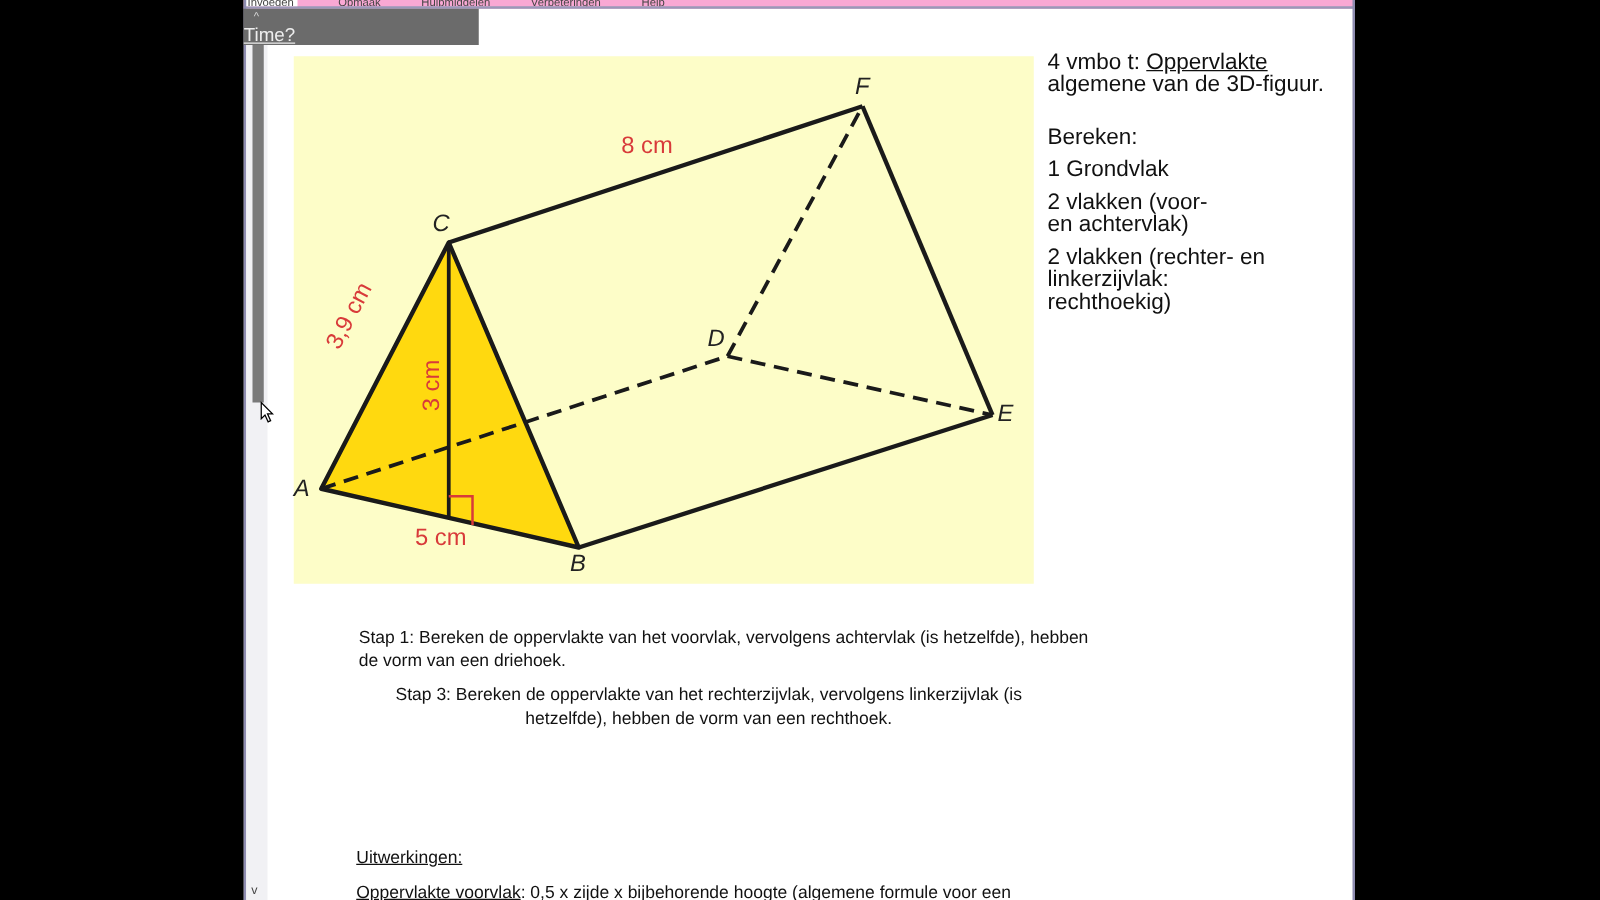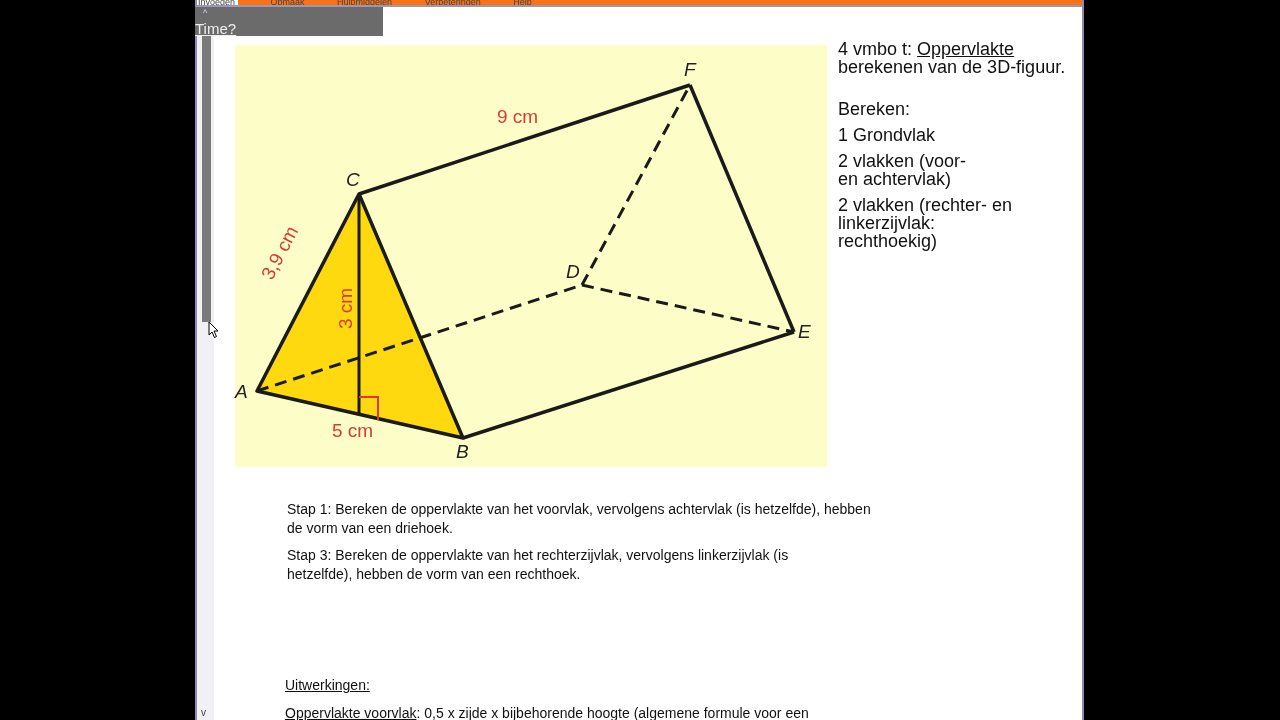--- a/index.html
+++ b/index.html
@@ -7,21 +7,21 @@
     width:1280px; height:720px; overflow:hidden;
     background:#000; position:relative;
     font-family:"Liberation Sans", sans-serif;
   }
   .window {
     position:absolute; left:195px; top:0; width:889px; height:720px;
     background:#ffffff; overflow:hidden;
   }
   .menu-strip {
     position:absolute; left:0; top:0; width:889px; height:5px;
-    background:#f97316; border-bottom:2px solid #9a98b8;
+    background:#f9a8d4; border-bottom:2px solid #9a98b8;
     font-size:9px; color:#444; line-height:4px; white-space:nowrap; overflow:hidden;
   }
   .menu-strip span { margin-right:30px; }
   .menu-strip .active { background:#fff; padding:0 3px; }
   .right-border {
     position:absolute; left:1082px; top:0; width:2px; height:720px; background:#8e8cb0;
   }
   .left-border {
     position:absolute; left:195px; top:0; width:2px; height:720px; background:#8e8cb0;
   }
@@ -128,35 +128,35 @@
   <span class="fig-label" style="left:0px; top:336px;">A</span>
   <span class="fig-label" style="left:221px; top:396px;">B</span>
   <span class="fig-label" style="left:111px; top:124px;">C</span>
   <span class="fig-label" style="left:331px; top:216px;">D</span>
   <span class="fig-label" style="left:563px; top:276px;">E</span>
   <span class="fig-label" style="left:449px; top:14px;">F</span>
 
   <span class="dim-label" style="left:22px; top:228px; transform:rotate(-62deg); transform-origin:left top; display:inline-block; white-space:nowrap;">3,9 cm</span>
   <span class="dim-label" style="left:100px; top:284px; transform:rotate(-90deg); transform-origin:left top; display:inline-block; white-space:nowrap;">3 cm</span>
   <span class="dim-label" style="left:97px; top:375px; white-space:nowrap;">5 cm</span>
-  <span class="dim-label" style="left:262px; top:61px; white-space:nowrap;">9 cm</span>
+  <span class="dim-label" style="left:262px; top:61px; white-space:nowrap;">8 cm</span>
 </div>
 
 <div class="side-notes">
   <p class="head">
     <span>4 vmbo t: </span><span class="u">Oppervlakte</span><br>
-    <span>berekenen van de 3D-figuur.</span>
+    <span>algemene van de 3D-figuur.</span>
   </p>
   <p>Bereken:</p>
   <p>1 Grondvlak</p>
   <p style="width:140px;">2 vlakken (voor- en achtervlak)</p>
   <p style="width:180px;">2 vlakken (rechter- en linkerzijvlak: rechthoekig)</p>
 </div>
 
 <div class="steps">
   <p>Stap 1: Bereken de oppervlakte van het voorvlak, vervolgens achtervlak (is hetzelfde), hebben de vorm van een driehoek.</p>
-  <p style="width:560px;">Stap 3: Bereken de oppervlakte van het rechterzijvlak, vervolgens linkerzijvlak (is hetzelfde), hebben de vorm van een rechthoek.</p>
+  <p style="width:560px;text-align:center;">Stap 3: Bereken de oppervlakte van het rechterzijvlak, vervolgens linkerzijvlak (is hetzelfde), hebben de vorm van een rechthoek.</p>
 </div>
 
 <div class="uitwerk">
   <p class="u">Uitwerkingen:</p>
   <p><span class="u">Oppervlakte voorvlak</span><span>: 0,5 x zijde x bijbehorende hoogte (algemene formule voor een</span></p>
 </div>
 
 </body></html>

